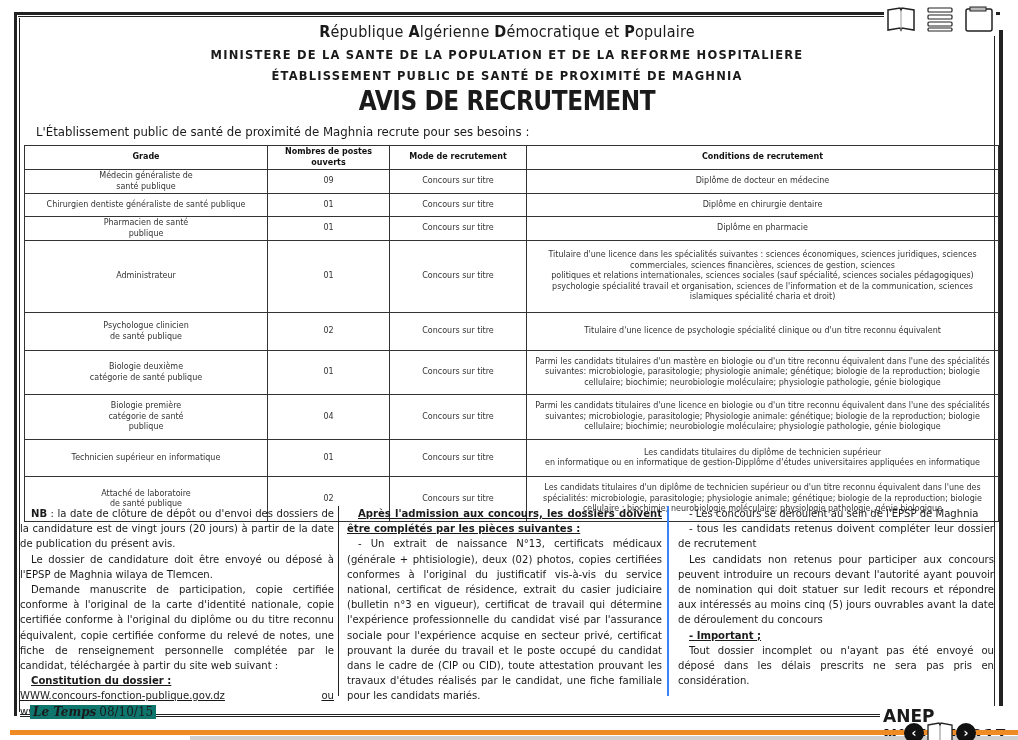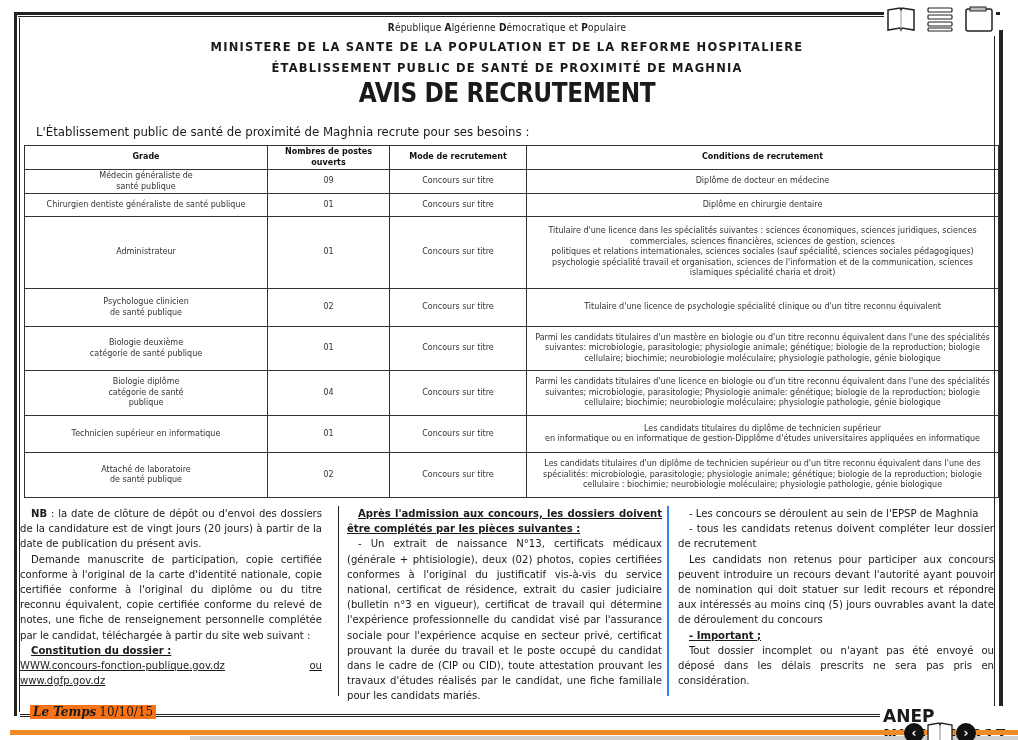--- a/index.html
+++ b/index.html
@@ -19,21 +19,21 @@
   .frame-left-inner { position: absolute; left: 19px; top: 18px; width: 1px; height: 694px; background: #222; }
 
   
   .top-icons { position: absolute; left: 884px; top: 4px; height: 30px; display: flex; gap: 10px; align-items: center; background: #fff; padding: 0 2px; }
   .icon-book { width: 30px; height: 26px; }
   .icon-lines { width: 28px; height: 26px; }
   .icon-folder { width: 30px; height: 28px; }
 
   
   .header { position: absolute; left: 20px; top: 18px; width: 974px; text-align: center; }
-  .rep { font-family: "DejaVu Sans Condensed", "DejaVu Sans", sans-serif; font-size: 10px; letter-spacing: 0.2px; margin-top: 4px; }
+  .rep { font-family: "DejaVu Sans Condensed", "DejaVu Sans", sans-serif; font-size: 16px; letter-spacing: 0.2px; margin-top: 4px; }
   .rep b { font-weight: bold; }
   .ministry { font-size: 11.5px; font-weight: bold; letter-spacing: 1.2px; margin-top: 7px; }
   .etab { font-size: 11.5px; font-weight: bold; letter-spacing: 1.2px; margin-top: 7px; }
   .title { font-family: "DejaVu Sans", sans-serif; font-weight: bold; font-size: 27px; letter-spacing: -0.5px; margin-top: 2px; transform: scaleX(0.86); }
   .intro { position: absolute; left: 36px; top: 124px; font-size: 12.5px; transform: scaleX(0.94); transform-origin: left; }
 
   
   table.recr {
     position: absolute; left: 24px; top: 145px; width: 975px;
     border-collapse: collapse; font-size: 8px; color: #333; border-radius: 14px;
@@ -47,30 +47,30 @@
   .c-mode { width: 137px; }
   .row-a { height: 22px; margin-top: 8px; } .row-b { height: 23px; padding-left: 34px; } .row-c { height: 22px; }
   .row-d { height: 72px; } .row-e { height: 38px; } .row-f { height: 44px; }
   .row-g { height: 45px; } .row-h { height: 37px; } .row-i { height: 45px; }
   .pre { white-space: pre-line; }
 
   
   .cols { position: absolute; left: 20px; top: 506px; width: 978px; height: 196px; display: flex; }
   .col { font-family: "DejaVu Sans Condensed", "DejaVu Sans", sans-serif; font-size: 11.2px; line-height: 15.2px; text-align: justify; color: #1a1a1a; }
   .col p { text-indent: 11px; }
-  .col1 { width: 319px; padding-right: 16px; border-right: 1px solid #222; height: 190px; }
+  .col1 { width: 319px; padding-right: 4px; border-right: 1px solid #222; height: 190px; }
   .col2 { width: 330px; padding: 0 5px 0 8px; border-right: 2px solid #3b82f6; height: 190px; }
   .col3 { width: 325px; padding-left: 9px; }
   .u { text-decoration: underline; font-weight: bold; }
   .link { text-decoration: underline; }
   .link-row { display: flex; justify-content: space-between; text-decoration: underline; }
 
   
   .foot-line { position: absolute; left: 20px; top: 714px; width: 980px; height: 3px; border-top: 1px solid #222; border-bottom: 1px solid #222; }
-  .foot-left { position: absolute; left: 30px; top: 705px; background: #f97316; padding: 0 3px; display: flex; align-items: baseline; }
+  .foot-left { position: absolute; left: 30px; top: 705px; background: #0f766e; padding: 0 3px; display: flex; align-items: baseline; }
   .paper { font-family: "DejaVu Serif", serif; font-style: italic; font-weight: bold; font-size: 12px; }
   .paper-date { font-family: "DejaVu Serif", serif; font-size: 12px; margin-left: 3px; }
   .foot-right { position: absolute; left: 880px; top: 706px; background: #fff; padding: 0 3px; font-weight: bold; font-size: 17px; }
   .orange { position: absolute; left: 10px; top: 730px; width: 1008px; height: 5px; background: #f08a24; }
   .grey { position: absolute; left: 190px; top: 736px; width: 828px; height: 4px; background: #d0d0d0; }
   .nav-icons { position: absolute; left: 904px; top: 722px; display: flex; align-items: center; gap: 2px; }
   .nav-btn { width: 20px; height: 20px; border-radius: 50%; background: #111; color: #fff; font-size: 12px; font-weight: bold; display: flex; align-items: center; justify-content: center; }
 </style>
 </head>
 <body>
@@ -124,20 +124,27 @@
       <td>09</td>
       <td>Concours sur titre</td>
       <td>Diplôme de docteur en médecine</td>
     </tr>
     <tr class="row-b">
       <td class="pre">Chirurgien dentiste généraliste de santé publique</td>
       <td>01</td>
       <td>Concours sur titre</td>
       <td>Diplôme en chirurgie dentaire</td>
     </tr>
+    <tr class="row-c">
+      <td class="pre">Pharmacien de santé
+publique</td>
+      <td>01</td>
+      <td>Concours sur titre</td>
+      <td>Diplôme en pharmacie</td>
+    </tr>
     <tr class="row-d">
       <td class="pre">Administrateur</td>
       <td>01</td>
       <td>Concours sur titre</td>
       <td class="pre">Titulaire d'une licence dans les spécialités suivantes : sciences économiques, sciences juridiques, sciences commerciales, sciences financières, sciences de gestion, sciences
 politiques et relations internationales, sciences sociales (sauf spécialité, sciences sociales pédagogiques) psychologie spécialité travail et organisation, sciences de l'information et de la communication, sciences islamiques spécialité charia et droit)</td>
     </tr>
     <tr class="row-e">
       <td class="pre">Psychologue clinicien
 de santé publique</td>
@@ -146,21 +153,21 @@
       <td>Titulaire d'une licence de psychologie spécialité clinique ou d'un titre reconnu équivalent</td>
     </tr>
     <tr class="row-f">
       <td class="pre">Biologie deuxième
 catégorie de santé publique</td>
       <td>01</td>
       <td>Concours sur titre</td>
       <td>Parmi les candidats titulaires d'un mastère en biologie ou d'un titre reconnu équivalent dans l'une des spécialités suivantes: microbiologie, parasitologie; physiologie animale; génétique; biologie de la reproduction; biologie cellulaire; biochimie; neurobiologie moléculaire; physiologie pathologie, génie biologique</td>
     </tr>
     <tr class="row-g">
-      <td class="pre">Biologie diplôme
+      <td class="pre">Biologie première
 catégorie de santé
 publique</td>
       <td>04</td>
       <td>Concours sur titre</td>
       <td>Parmi les candidats titulaires d'une licence en biologie ou d'un titre reconnu équivalent dans l'une des spécialités suivantes; microbiologie, parasitologie; Physiologie animale: génétique; biologie de la reproduction; biologie cellulaire; biochimie; neurobiologie moléculaire; physiologie pathologie, génie biologique</td>
     </tr>
     <tr class="row-h">
       <td class="pre">Technicien supérieur en informatique</td>
       <td>01</td>
       <td>Concours sur titre</td>
@@ -173,20 +180,21 @@
       <td>02</td>
       <td>Concours sur titre</td>
       <td>Les candidats titulaires d'un diplôme de technicien supérieur ou d'un titre reconnu équivalent dans l'une des spécialités: microbiologie, parasitologie; physiologie animale; génétique; biologie de la reproduction; biologie cellulaire : biochimie; neurobiologie moléculaire; physiologie pathologie, génie biologique</td>
     </tr>
   </tbody>
 </table>
 
 <div class="cols">
   <div class="col col1">
     <p><b>NB</b><span> : la date de clôture de dépôt ou d'envoi des dossiers de la candidature est de vingt jours (20 jours) à partir de la date de publication du présent avis.</span></p>
+    <p>Le dossier de candidature doit être envoyé ou déposé à l'EPSP de Maghnia wilaya de Tlemcen.</p>
     <p>Demande manuscrite de participation, copie certifiée conforme à l'original de la carte d'identité nationale, copie certifiée conforme à l'original du diplôme ou du titre reconnu équivalent, copie certifiée conforme du relevé de notes, une fiche de renseignement personnelle complétée par le candidat, téléchargée à partir du site web suivant :</p>
     <p><span class="u">Constitution du dossier :</span></p>
     <div class="link-row">
       <span class="link">WWW.concours-fonction-publique.gov.dz</span>
       <span>ou</span>
     </div>
     <div><span class="link">www.dgfp.gov.dz</span></div>
   </div>
   <div class="col col2">
     <p><span class="u">Après l'admission aux concours, les dossiers doivent être  complétés par les pièces suivantes :</span></p>
@@ -197,21 +205,21 @@
     <p>- tous les candidats retenus doivent compléter leur dossier de recrutement</p>
     <p>Les candidats non retenus pour participer aux concours peuvent introduire un recours devant l'autorité ayant pouvoir de nomination qui doit statuer sur ledit recours et répondre aux intéressés au moins cinq (5) jours ouvrables avant la date de déroulement du concours</p>
     <p><span class="u">-  Important ;</span></p>
     <p>Tout dossier incomplet ou n'ayant pas été envoyé ou déposé dans les délais prescrits ne sera pas pris en considération.</p>
   </div>
 </div>
 
 <div class="foot-line"></div>
 <div class="foot-left">
   <span class="paper">Le Temps</span>
-  <span class="paper-date">10/10/15</span>
+  <span class="paper-date">08/10/15</span>
 </div>
 <div class="foot-right">ANEP N°31/015217</div>
 <div class="orange"></div>
 <div class="grey"></div>
 <div class="nav-icons">
   <div class="nav-btn">
       <span>‹</span>
     </div>
   <svg width="28" height="22" viewBox="0 0 28 22">
     <path d="M2 3 L13 1 L14 3 L15 1 L26 3 L26 21 L2 21 Z" fill="#fff" stroke="#222" stroke-width="1.3"></path>

